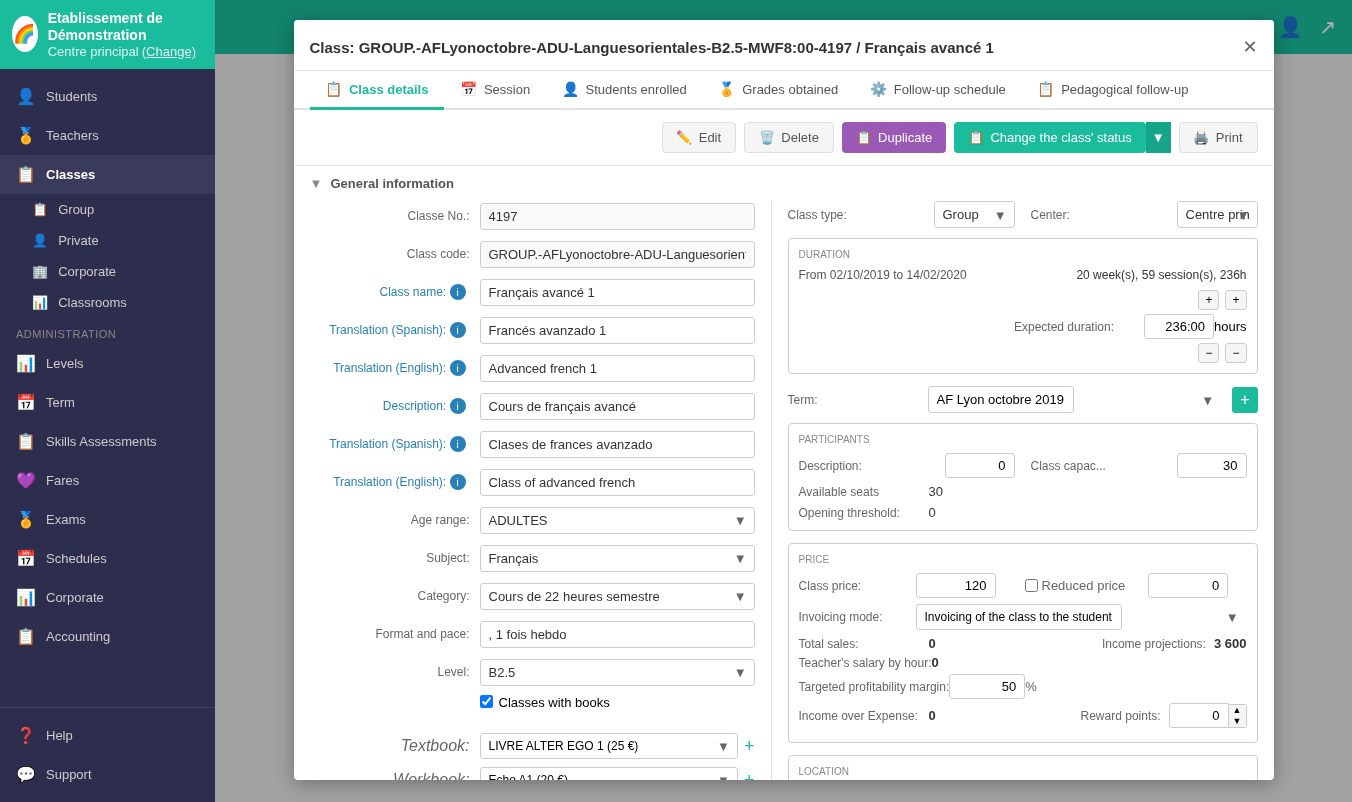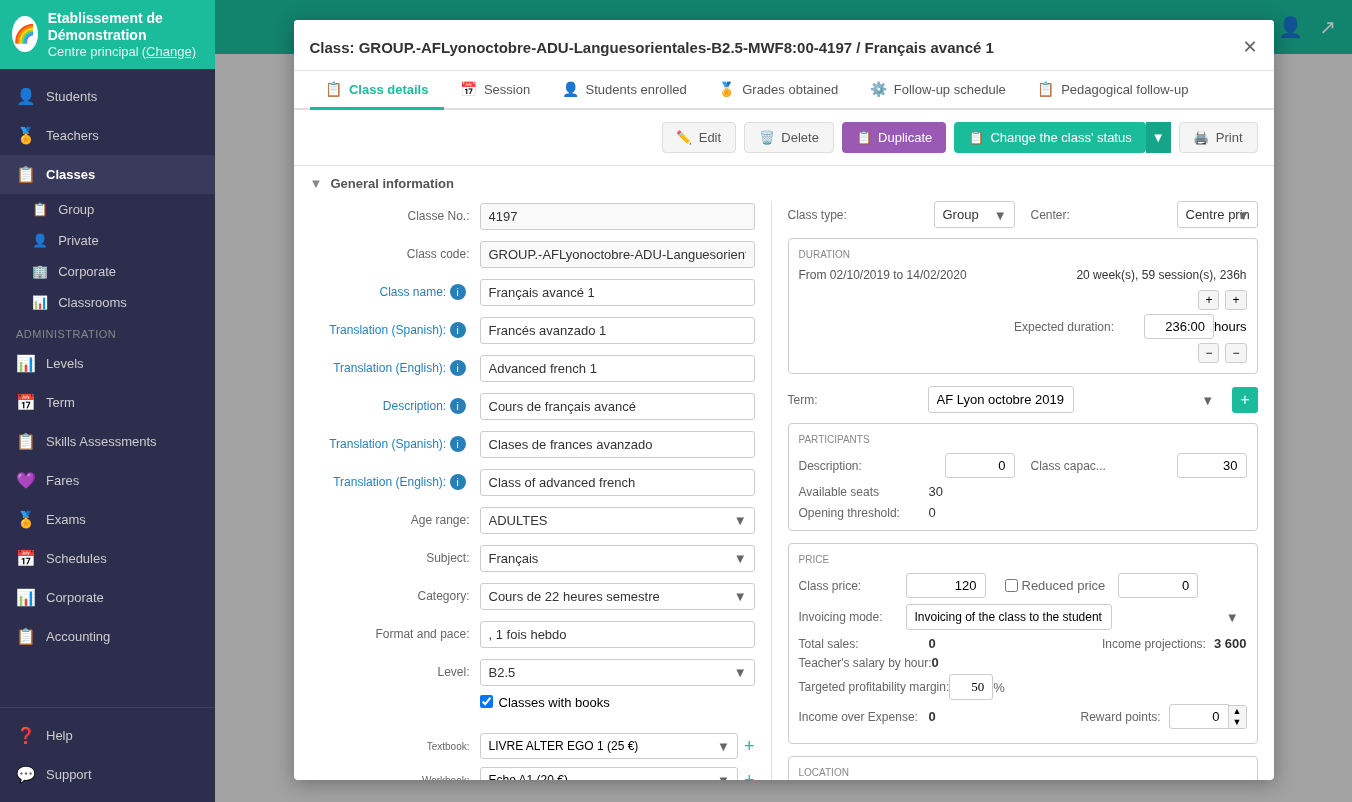--- a/index.html
+++ b/index.html
@@ -261,21 +261,21 @@
       flex: 1;
       padding: 5px 8px;
       border: 1px solid #ccc;
       border-radius: 3px;
       background: white;
       font-size: 13px;
       appearance: none;
     }
     .btn-add { background: #1abc9c; color: white; border: none; border-radius: 3px; padding: 4px 8px; cursor: pointer; font-size: 16px; }
 
-    .price-row { display: flex; align-items: center; gap: 7px; margin-bottom: 6px; }
+    .price-row { display: flex; align-items: center; gap: 17px; margin-bottom: 6px; }
     .price-label { color: #666; min-width: 100px; font-size: 12px; }
     .price-input {
       border: 1px solid #ccc;
       border-radius: 3px;
       padding: 4px 8px;
       width: 80px;
       text-align: right;
       font-size: 13px;
     }
     .checkbox-label { display: flex; align-items: center; gap: 4px; font-size: 12px; color: #666; }
@@ -291,21 +291,21 @@
     }
 
     .sales-row { display: flex; align-items: center; margin-bottom: 4px; }
     .sales-label { color: #666; min-width: 130px; font-size: 12px; }
     .sales-value { color: #333; font-weight: bold; }
     .sales-right { margin-left: auto; display: flex; align-items: center; gap: 8px; }
     .sales-right-label { color: #666; font-size: 12px; }
 
     .margin-input {
       border: 1px solid #ccc; border-radius: 3px;
-      padding: 4px 8px; width: 44px; text-align: right; font-size: 13px; font-family: Liberation Serif, serif;
+      padding: 4px 8px; width: 76px; text-align: right; font-size: 13px;
     }
     .percent { color: #666; }
 
     .reward-spin {
       display: flex; align-items: center;
     }
     .reward-input {
       border: 1px solid #ccc; border-radius: 3px 0 0 3px;
       padding: 4px 8px; width: 60px; text-align: right; font-size: 13px;
     }
@@ -317,21 +317,21 @@
     .spin-btn {
       font-size: 9px; padding: 1px 4px; cursor: pointer; background: #f5f5f5;
       border: none; line-height: 1;
     }
 
     .checkbox-row { display: flex; align-items: flex-start; gap: 6px; margin-bottom: 8px; }
 
     .book-row {
       display: flex; align-items: center; margin-bottom: 8px;
     }
-    .book-label { min-width: 170px; text-align: right; color: #666; padding-right: 10px; font-size: 10px; }
+    .book-label { min-width: 170px; text-align: right; color: #666; padding-right: 10px; font-size: 16px; font-style: italic; }
     .book-select-wrap { flex: 1; position: relative; }
     .book-select {
       width: 100%; padding: 5px 8px;
       border: 1px solid #ccc; border-radius: 3px;
       background: white; font-size: 12px; appearance: none;
     }
     .plus-btn { color: #1abc9c; font-size: 18px; cursor: pointer; padding-left: 6px; }
   </style>
 </head>
 <body>

